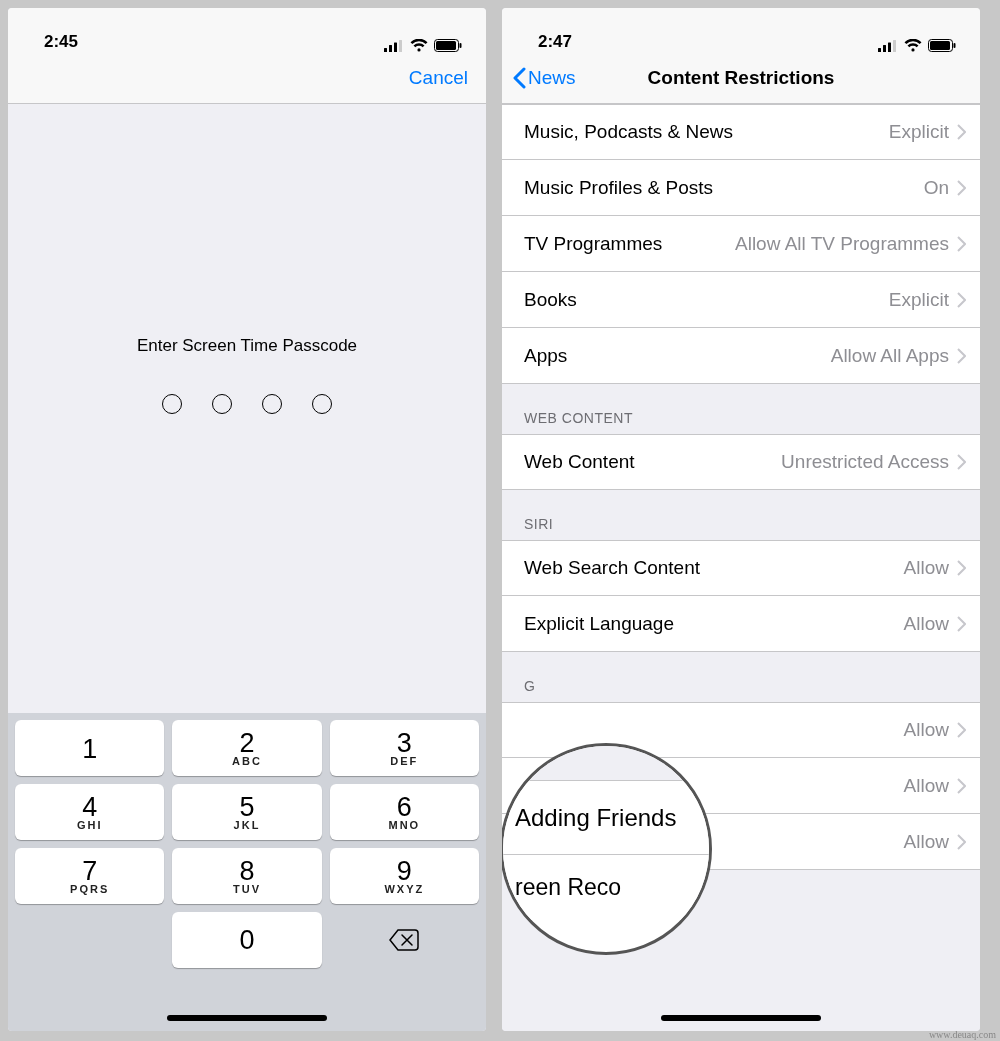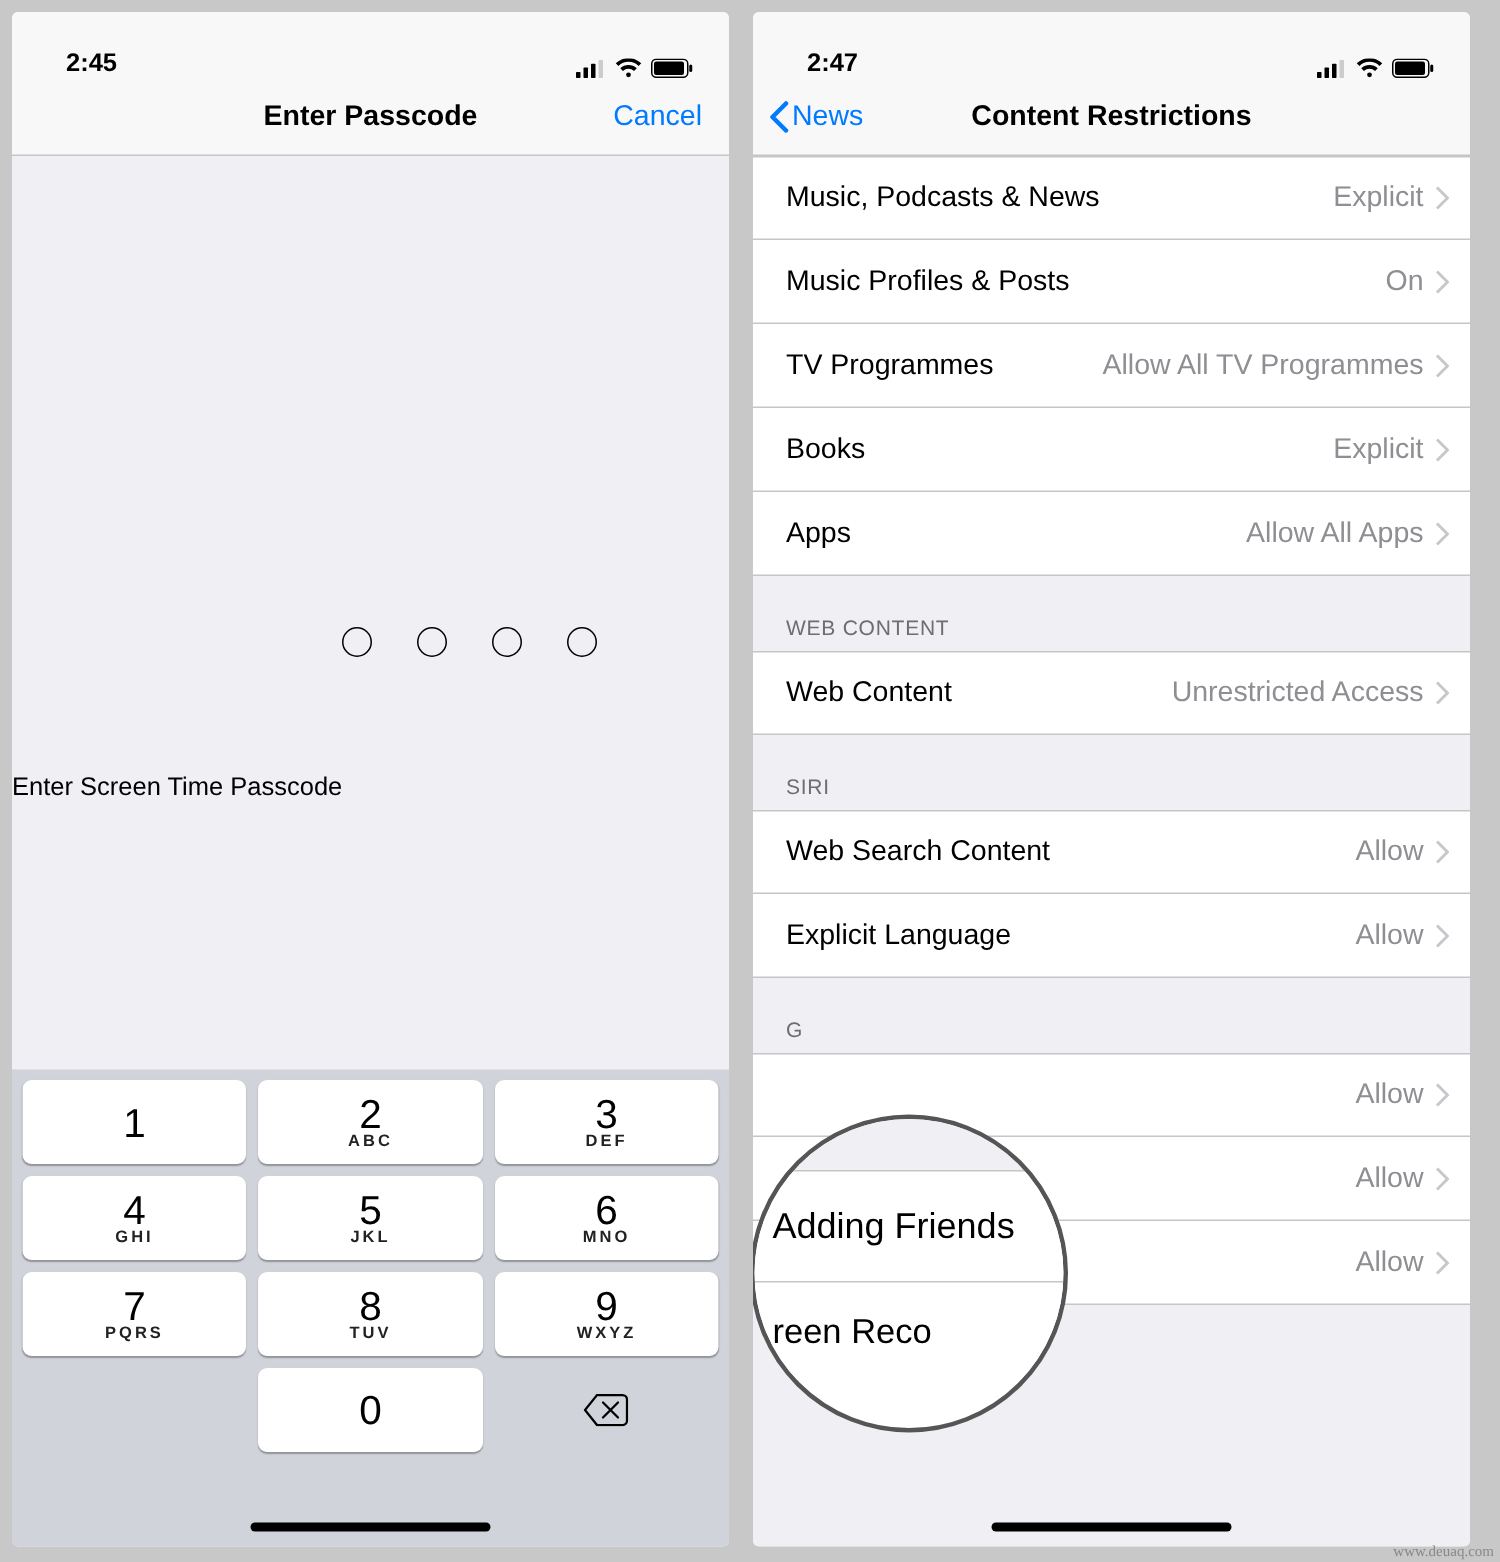--- a/index.html
+++ b/index.html
@@ -67,21 +67,21 @@
   .nav-right { right: 18px; }
   .back-chevron {
     width: 14px; height: 22px;
     margin-right: 2px;
   }
   
   .passcode-body {
     flex: 1;
     background: #efeff4;
     display: flex;
-    flex-direction: row;
+    flex-direction: column;
     align-items: center;
   }
   .passcode-prompt {
     margin-top: 232px;
     font-size: 17px;
     font-weight: 400;
     color: #000;
   }
   .dots {
     margin-top: 38px;
@@ -253,21 +253,20 @@
             <path d="M9 12.5 a1.6 1.6 0 1 0 0-3.2 a1.6 1.6 0 0 0 0 3.2 M3.5 6.5 a8 8 0 0 1 11 0 l-1.8 1.8 a5.4 5.4 0 0 0-7.4 0 z M0.5 3.2 a12 12 0 0 1 17 0 l-1.8 1.8 a9.4 9.4 0 0 0-13.4 0 z" fill="#000"></path>
           </svg>
         <svg width="28" height="13" viewBox="0 0 28 13">
             <rect x="0.5" y="0.5" width="24" height="12" rx="3" fill="none" stroke="#000" stroke-width="1"></rect>
             <rect x="2" y="2" width="20" height="9" rx="1.5" fill="#000"></rect>
             <rect x="25.5" y="4" width="2" height="5" rx="1" fill="#000"></rect>
           </svg>
       </span>
     </div>
     <div class="nav-bar">
-      <div class="nav-title">Enter Passcode</div>
       <div class="nav-right">Cancel</div>
     </div>
     <div class="passcode-body">
       <div class="passcode-prompt">Enter Screen Time Passcode</div>
       <div class="dots">
         <div class="dot"></div>
         <div class="dot"></div>
         <div class="dot"></div>
         <div class="dot"></div>
       </div>

